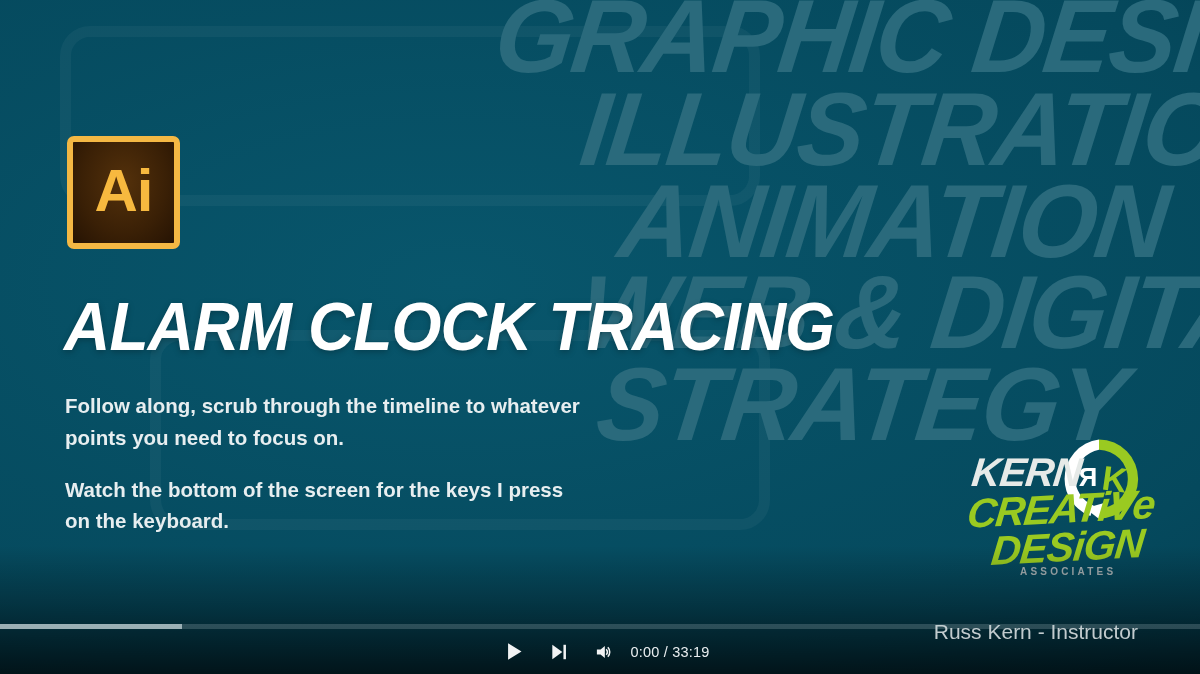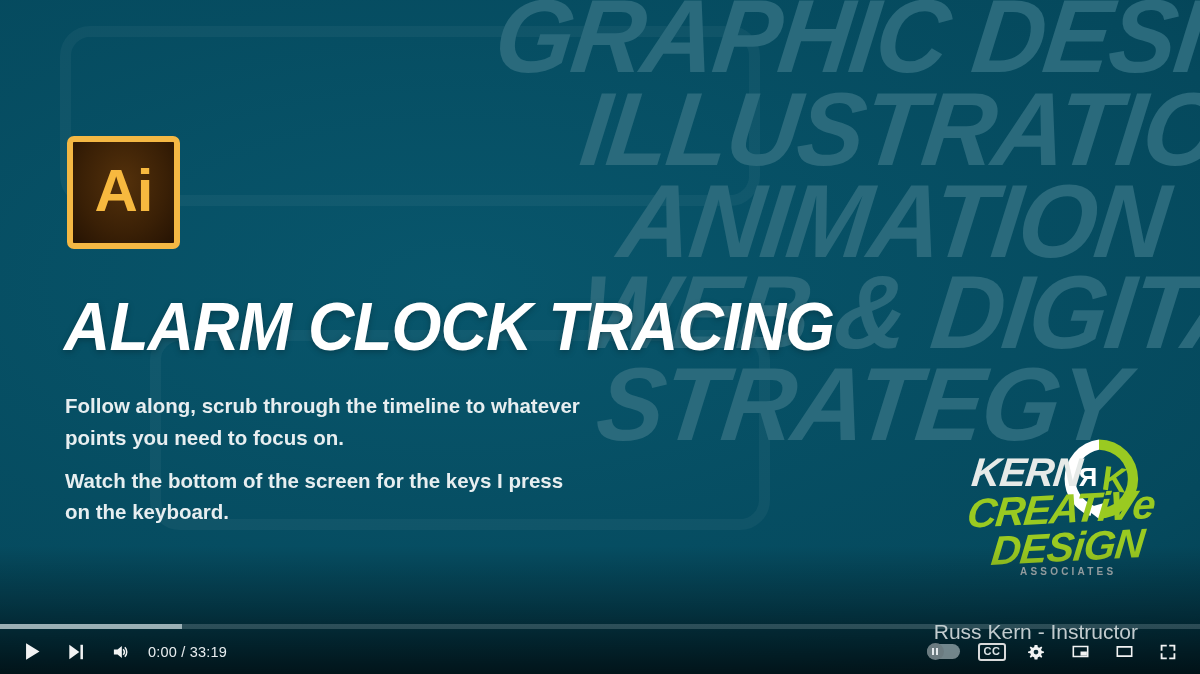--- a/index.html
+++ b/index.html
@@ -110,21 +110,21 @@
   
   #body-copy {
     position:absolute;
     left:65px; top:390px;
     width:520px;
     color:#E7EEF0;
     font-size:20.5px;
     line-height:1.55;
     font-weight:bold;
   }
-  #body-copy p + p { margin-top:11px; }
+  #body-copy p + p { margin-top:20px; }
 
   
   #kern-logo {
     position:absolute;
     left:970px; top:440px;
     width:170px; height:150px;
     user-select:none;
   }
   #kern-logo .k-kern {
     position:absolute; left:2px; top:10px;
@@ -201,20 +201,21 @@
     background:#d4e2e6;
   }
 
   
   #controls {
     position:absolute;
     left:0; right:0; bottom:0;
     height:45px;
     display:flex;
     align-items:center;
+    flex-direction:column;
   }
   .ctl-left { display:flex; align-items:center; padding-left:10px; }
   .ctl-right { display:flex; align-items:center; margin-left:auto; padding-right:10px; }
 
   .btn {
     width:44px; height:45px;
     display:flex; align-items:center; justify-content:center;
     cursor:pointer;
     opacity:0.95;
   }

